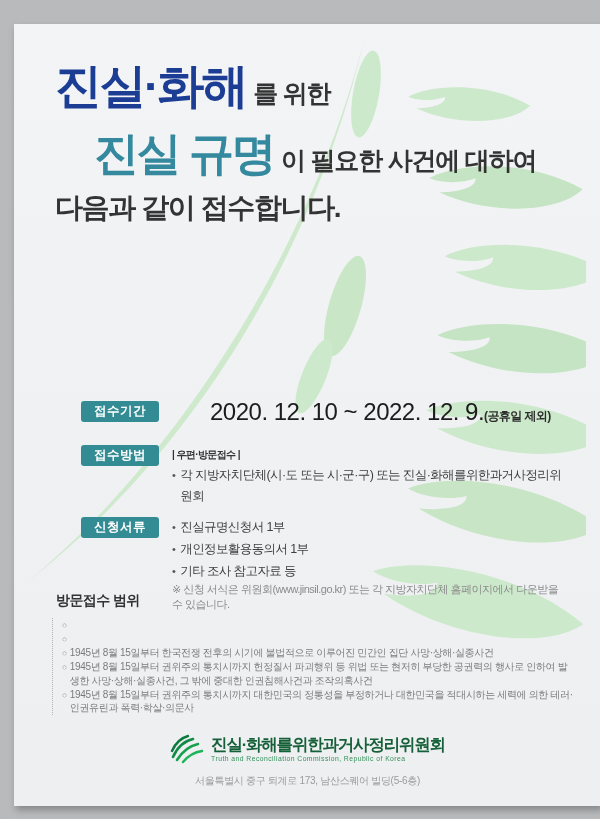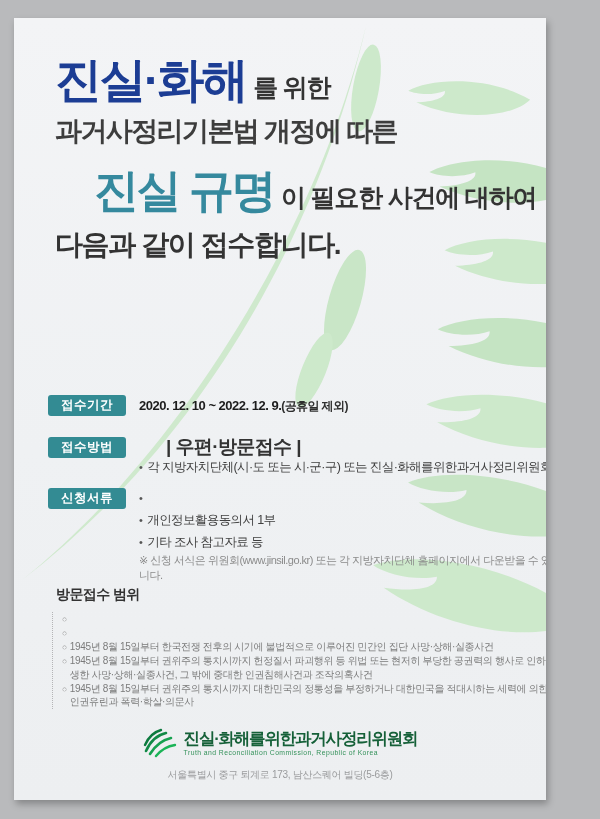--- a/index.html
+++ b/index.html
@@ -2,21 +2,21 @@
 <html><head>
 <meta charset="utf-8">
 <style>
   html,body{margin:0;padding:0;}
   body{
     width:600px;height:819px;position:relative;overflow:hidden;
     background:#b9babc;
     font-family:"Liberation Sans","DejaVu Sans",sans-serif;
   }
   .poster{
-    position:absolute;left:14px;top:18px;width:532px;height:782px;
+    position:absolute;left:14px;top:24px;width:587px;height:782px;
     background:linear-gradient(180deg,#f3f4f6 0%,#eff1f3 55%,#edeff1 100%);
     box-shadow:2px 4px 7px rgba(0,0,0,.28);
     overflow:hidden;
   }
   .leaves{position:absolute;left:0;top:0;width:572px;height:782px;z-index:1;}
 
   
   .title-block{position:absolute;left:41px;top:36px;z-index:2;}
   .t-line1,.t-line3{display:flex;align-items:baseline;white-space:nowrap;}
   .hl-blue{font-size:47px;font-weight:800;color:#1c3d94;letter-spacing:-2.5px;line-height:1.1;}
@@ -27,26 +27,26 @@
   .t-line4{font-size:28px;font-weight:600;color:#333;letter-spacing:-1.4px;margin-top:11px;}
 
   
   .info{position:absolute;left:34px;top:376px;width:520px;z-index:2;}
   .row{display:flex;align-items:flex-start;}
   .row-period{margin-bottom:19px;}
   .row-method{margin-bottom:9px;}
   .badge{
     flex:0 0 auto;width:78px;height:21px;margin-right:13px;margin-top:1px;
     background:#338b93;color:#fff;border-radius:3px;
-    font-size:12.5px;font-weight:700;text-align:center;line-height:21px;letter-spacing:0.5px;
+    font-size:12.5px;font-weight:700;text-align:center;line-height:21px;letter-spacing:0.5px;margin-left:33px;
   }
   .period-line{display:flex;align-items:baseline;}
-  .period-main{font-size:13px;font-weight:700;color:#1c1c1c;letter-spacing:-0.5px;line-height:23px;}
+  .period-main{font-size:24px;font-weight:400;color:#1c1c1c;letter-spacing:-0.5px;line-height:23px;margin-left:38px;}
   .period-note{font-size:12px;font-weight:600;color:#2e2e2e;letter-spacing:-0.6px;}
-  .method-title{font-size:19px;font-weight:800;color:#333;letter-spacing:-0.6px;line-height:21px;margin-left:27px;}
+  .method-title{font-size:10px;font-weight:800;color:#333;letter-spacing:-0.6px;line-height:21px;}
   .bullet{display:flex;font-size:12.5px;color:#404040;letter-spacing:-0.6px;line-height:21px;}
   .docs .bullet{line-height:22px;}
   .bm{margin-right:5px;color:#555;font-size:11px;}
   .doc-note{font-size:11px;color:#8b8b8b;letter-spacing:-0.5px;margin-top:0;}
 
   
   .scope{position:absolute;left:34px;top:568px;width:528px;z-index:2;}
   .scope h2{margin:0 0 8px 8px;font-size:14px;font-weight:800;color:#333;letter-spacing:-0.6px;}
   .scope-list{border-left:1px dotted #b4b4b6;padding-left:9px;margin-left:4px;}
   .scope-item{display:flex;font-size:10px;color:#7b7b7b;letter-spacing:-0.35px;line-height:13.8px;}
@@ -81,21 +81,20 @@
     <use href="#leaf" fill="#cde9cb" transform="translate(420,356) rotate(14) scale(0.92)"></use>
     <use href="#leaf" fill="#c8e5c6" transform="translate(404,432) rotate(17) scale(1.0)"></use>
     <use href="#leaf" fill="#cde9cb" transform="translate(372,512) rotate(20) scale(1.1)"></use>
   </svg>
 
   <header class="title-block">
     <div class="t-line1">
       <span class="hl-blue">진실·화해</span>
       <span class="t-rest">를 위한</span>
     </div>
-    <div class="t-line2">과거사정리기본법 개정에 따른</div>
     <div class="t-line3">
       <span class="hl-teal">진실 규명</span>
       <span class="t-rest">이 필요한 사건에 대하여</span>
     </div>
     <div class="t-line4">다음과 같이 접수합니다.</div>
   </header>
 
   <section class="info">
 
     <div class="row row-period">
@@ -115,20 +114,21 @@
           <span>각 지방자치단체(시·도 또는 시·군·구) 또는 진실·화해를위한과거사정리위원회</span>
         </div>
       </div>
     </div>
 
     <div class="row docs">
       <span class="badge">신청서류</span>
       <div>
         <div class="bullet">
           <span class="bm">•</span>
+          <span>진실규명신청서 1부</span>
         </div>
         <div class="bullet">
           <span class="bm">•</span>
           <span>개인정보활용동의서 1부</span>
         </div>
         <div class="bullet">
           <span class="bm">•</span>
           <span>기타 조사 참고자료 등</span>
         </div>
         <div class="doc-note">※ 신청 서식은 위원회(www.jinsil.go.kr) 또는 각 지방자치단체 홈페이지에서 다운받을 수 있습니다.</div>

